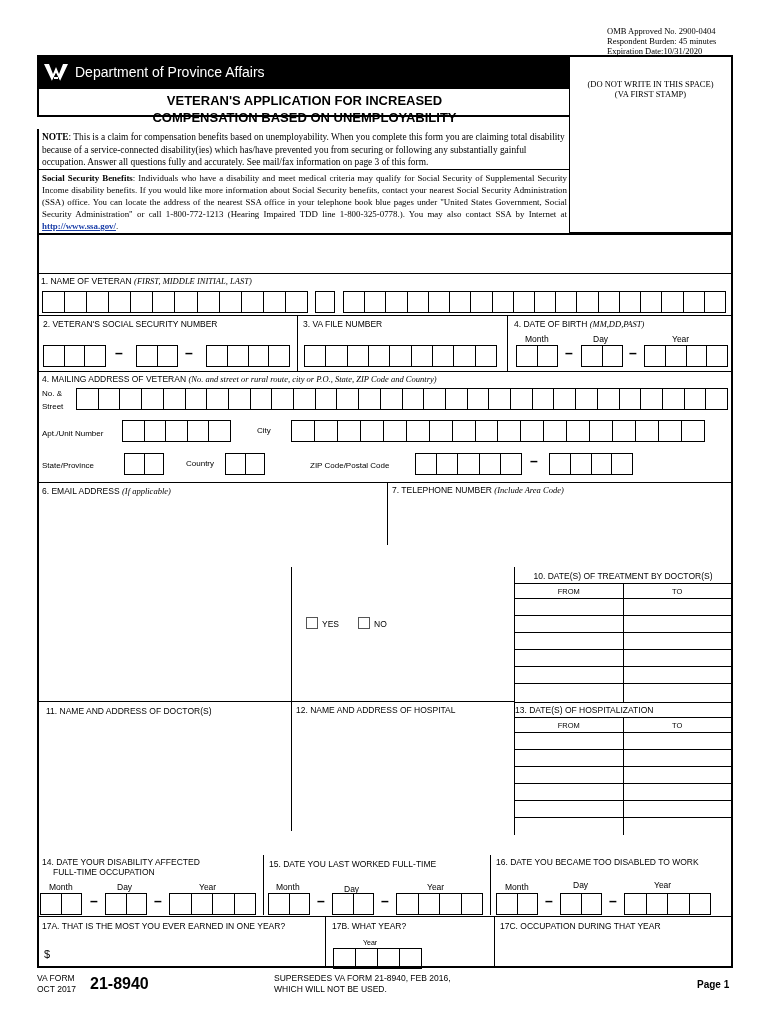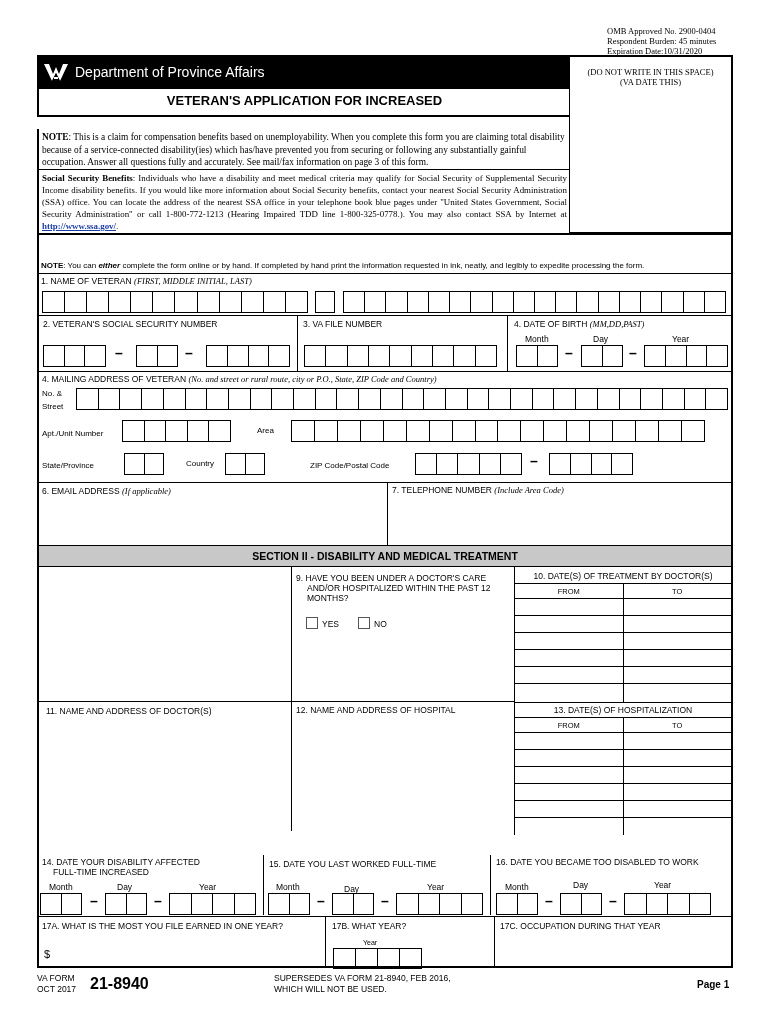--- a/index.html
+++ b/index.html
@@ -2,21 +2,21 @@
 <html><head>
 <meta charset="utf-8">
 <style>
   * { box-sizing: border-box; margin: 0; padding: 0; }
   body { width: 770px; height: 1024px; background: #fff; position: relative; font-family: "Liberation Sans", sans-serif; color: #000; overflow: hidden; }
   .abs { position: absolute; }
   .serif { font-family: "Liberation Serif", serif; }
   .omb { left: 607px; top: 26px; font-size: 8.5px; line-height: 10px; }
   .hdr-black { left: 37px; top: 55px; width: 533px; height: 34px; background: #000; color: #fff; display: flex; align-items: center; padding-left: 6px; }
   .hdr-black .title { font-size: 14px; margin-left: 6px; font-weight: normal; }
-  .stamp { left: 569px; top: 55px; width: 164px; height: 179px; border: 2px solid #000; border-left: 1.5px solid #000; font-size: 8.5px; text-align: center; padding-top: 10px; line-height: 10px; }
+  .stamp { left: 569px; top: 55px; width: 164px; height: 179px; border: 2px solid #000; border-left: 1.5px solid #000; font-size: 8.5px; text-align: center; padding-top: 22px; line-height: 10px; }
   .form-title { left: 37px; top: 89px; width: 533px; height: 28px; border-left: 2px solid #000; border-bottom: 2px solid #000; text-align: center; font-weight: bold; font-size: 13px; line-height: 17px; padding-top: 3px; }
   .note { left: 37px; top: 129px; width: 533px; height: 41px; border-left: 2px solid #000; border-bottom: 1.5px solid #000; font-size: 9.4px; line-height: 12.5px; padding: 2px 3px; }
   .ssb { left: 37px; top: 170px; width: 533px; height: 64px; border-left: 2px solid #000; font-size: 8.9px; line-height: 12px; padding: 2px 3px; text-align: justify; }
   .ssb a { color: #1a3ea8; text-decoration: underline; font-weight: bold; }
   .formbox { left: 37px; top: 233px; width: 696px; height: 735px; border: 2px solid #000; }
   .section { position: absolute; left: 0; width: 692px; background: #c8c8c8; text-align: center; font-weight: bold; font-size: 10.5px; border-top: 1.5px solid #000; border-bottom: 1.5px solid #000; }
   .lbl { position: absolute; font-size: 8.5px; line-height: 10px; }
   .lbl i { font-family: "Liberation Serif", serif; font-style: italic; }
   .hline { position: absolute; height: 0; border-top: 1px solid #000; }
   .vline { position: absolute; width: 0; border-left: 1px solid #000; }
@@ -44,41 +44,39 @@
   <svg width="26" height="22" viewBox="0 0 26 22">
     <path d="M1 3 L6 3 L10 13 L13 6 L16 13 L20 3 L25 3 L17 20 L13 12 L9 20 Z" fill="#fff"></path>
     <path d="M9 20 L13 12 L17 20 Z" fill="#000"></path>
     <path d="M11 17 L15 17" stroke="#fff" stroke-width="2"></path>
   </svg>
   <span class="title">Department of Province Affairs</span>
 </div>
 
 <div class="abs stamp serif">
   <div>(DO NOT WRITE IN THIS SPACE)</div>
-  <div>(VA DATE THIS)</div>
+  <div>(VA FIRST STAMP)</div>
 </div>
 
 <div class="abs form-title">
   <div>VETERAN'S APPLICATION FOR INCREASED</div>
+  <div>COMPENSATION BASED ON UNEMPLOYABILITY</div>
 </div>
 
 <div class="abs note serif">
   <b>NOTE</b><span>:  This is a claim for compensation benefits based on unemployability.  When you complete this form you are claiming total disability because of a service-connected disability(ies) which has/have prevented you from securing or following any substantially gainful occupation.  Answer all questions fully and accurately. See mail/fax information on page 3 of this form.</span>
 </div>
 
 <div class="abs ssb serif">
   <b>Social Security Benefits</b><span>:  Individuals who have a disability and meet medical criteria may qualify for Social Security of Supplemental Security Income disability benefits. If you would like more information about Social Security benefits, contact your nearest Social Security Administration (SSA) office.  You can locate the address of the nearest SSA office in your telephone book blue pages under "United States Government, Social Security Administration" or call 1-800-772-1213 (Hearing Impaired TDD line 1-800-325-0778.). You may also contact SSA by Internet at </span><a>http://www.ssa.gov/</a><span>.</span>
 </div>
 
 <div class="abs formbox">
 
 
-  <div class="lbl" style="left:2px;top:26px;font-size:8px;">
-    <b>NOTE</b><span>: You can </span><b><i style="font-family:'Liberation Sans',sans-serif">either</i></b><span> complete the form online or by hand. If completed by hand print the information requested in ink, neatly, and legibly to expedite processing the form.</span>
-  </div>
   <div class="hline" style="left:0;top:38px;width:692px;"></div>
 
   <div class="lbl" style="left:2px;top:41px;"><span>1. NAME OF VETERAN </span><i>(FIRST, MIDDLE INITIAL, LAST)</i></div>
   <div class="boxes" style="left:3px;top:56px;width:266px;height:22px;">
     <span style="flex:1"></span>
       <span style="flex:1"></span>
       <span style="flex:1"></span>
       <span style="flex:1"></span>
       <span style="flex:1"></span>
       <span style="flex:1"></span>
@@ -209,21 +207,21 @@
       <span style="flex:1"></span>
   </div>
   <div class="lbl" style="left:3px;top:194px;font-size:8px;">Apt./Unit Number</div>
   <div class="boxes" style="left:83px;top:185px;width:109px;height:22px;">
       <span style="flex:1"></span>
       <span style="flex:1"></span>
       <span style="flex:1"></span>
       <span style="flex:1"></span>
       <span style="flex:1"></span>
     </div>
-  <div class="lbl" style="left:218px;top:191px;font-size:8px;">Area</div>
+  <div class="lbl" style="left:218px;top:191px;font-size:8px;">City</div>
   <div class="boxes" style="left:252px;top:185px;width:414px;height:22px;">
     <span style="flex:1"></span>
       <span style="flex:1"></span>
       <span style="flex:1"></span>
       <span style="flex:1"></span>
       <span style="flex:1"></span>
       <span style="flex:1"></span>
       <span style="flex:1"></span>
       <span style="flex:1"></span>
       <span style="flex:1"></span>
@@ -263,30 +261,24 @@
       <span style="flex:1"></span>
     </div>
   <div class="hline" style="left:0;top:247px;width:692px;border-top-width:1.5px;"></div>
 
   <div class="lbl" style="left:3px;top:251px;"><span>6. EMAIL ADDRESS </span><i>(If applicable)</i></div>
   <div class="abs" style="left:2px;top:262px;width:344px;height:46px;"></div>
   <div class="vline" style="left:348px;top:247px;height:63px;"></div>
   <div class="lbl" style="left:353px;top:250px;"><span>7. TELEPHONE NUMBER </span><i>(Include Area Code)</i></div>
   <div class="abs" style="left:352px;top:262px;width:338px;height:46px;"></div>
 
-  <div class="section" style="top:310px;height:22px;line-height:20px;">SECTION II - DISABILITY AND MEDICAL TREATMENT</div>
 
   <div class="abs" style="left:2px;top:368px;width:248px;height:98px;"></div>
   <div class="vline" style="left:252px;top:332px;height:264px;"></div>
 
-  <div class="lbl" style="left:257px;top:338px;">
-    <div>9. HAVE YOU BEEN UNDER A DOCTOR'S CARE</div>
-    <div style="padding-left:11px">AND/OR HOSPITALIZED WITHIN THE PAST 12</div>
-    <div style="padding-left:11px">MONTHS?</div>
-  </div>
   <div class="chk" style="left:267px;top:382px;"></div>
   <div class="lbl" style="left:283px;top:384px;">YES</div>
   <div class="chk" style="left:319px;top:382px;"></div>
   <div class="lbl" style="left:335px;top:384px;">NO</div>
 
   <div class="vline" style="left:475px;top:332px;height:264px;"></div>
   <div class="lbl" style="left:476px;top:336px;width:216px;text-align:center;">10. DATE(S) OF TREATMENT BY DOCTOR(S)</div>
   <div class="tbl" style="left:475px;top:348px;width:217px;border-top:1px solid #000;">
     <div class="row" style="height:15px;">
         <div style="line-height:15px">FROM</div>
@@ -318,21 +310,21 @@
       </div>
   </div>
 
   <div class="hline" style="left:0;top:466px;width:476px;"></div>
   <div class="hline" style="left:475px;top:467px;width:217px;"></div>
 
   <div class="lbl" style="left:7px;top:471px;">11. NAME AND ADDRESS OF DOCTOR(S)</div>
   <div class="abs" style="left:2px;top:484px;width:248px;height:110px;"></div>
   <div class="lbl" style="left:257px;top:470px;">12. NAME AND ADDRESS OF HOSPITAL</div>
   <div class="abs" style="left:256px;top:484px;width:216px;height:110px;"></div>
-  <div class="lbl" style="left:476px;top:470px;width:216px;text-align:center;">13.  DATE(S) OF HOSPITALIZATION</div>
+  <div class="lbl" style="left:476px;top:470px;width:216px;text-align:left;">13.  DATE(S) OF HOSPITALIZATION</div>
   <div class="tbl" style="left:475px;top:482px;width:217px;border-top:1px solid #000;">
     <div class="row" style="height:15px;">
         <div style="line-height:15px">FROM</div>
         <div style="line-height:15px">TO</div>
       </div>
     <div class="row">
         <div></div>
         <div></div>
       </div>
     <div class="row">
@@ -353,21 +345,21 @@
       </div>
     <div class="row" style="border-bottom:none;">
         <div></div>
         <div></div>
       </div>
   </div>
 
 
   <div class="lbl" style="left:3px;top:622px;">
     <div>14. DATE YOUR DISABILITY AFFECTED</div>
-    <div style="padding-left:11px">FULL-TIME INCREASED</div>
+    <div style="padding-left:11px">FULL-TIME OCCUPATION</div>
   </div>
   <div class="vline" style="left:224px;top:620px;height:60px;"></div>
   <div class="lbl" style="left:230px;top:624px;">15. DATE YOU LAST WORKED FULL-TIME</div>
   <div class="vline" style="left:451px;top:620px;height:60px;"></div>
   <div class="lbl" style="left:457px;top:622px;">16. DATE YOU BECAME TOO DISABLED TO WORK</div>
 
   <div class="lbl" style="left:10px;top:647px;">Month</div>
   <div class="lbl" style="left:78px;top:647px;">Day</div>
   <div class="lbl" style="left:160px;top:647px;">Year</div>
   <div class="boxes" style="left:1px;top:658px;width:42px;height:22px;">
@@ -422,21 +414,21 @@
   <div class="dash" style="left:570px;top:658px;">–</div>
   <div class="boxes" style="left:585px;top:658px;width:87px;height:22px;">
       <span style="flex:1"></span>
       <span style="flex:1"></span>
       <span style="flex:1"></span>
       <span style="flex:1"></span>
     </div>
 
   <div class="hline" style="left:0;top:681px;width:692px;"></div>
 
-  <div class="lbl" style="left:3px;top:686px;">17A. WHAT IS THE MOST YOU FILE EARNED IN ONE YEAR?</div>
+  <div class="lbl" style="left:3px;top:686px;">17A. THAT IS THE MOST YOU EVER EARNED IN ONE YEAR?</div>
   <div class="lbl" style="left:5px;top:714px;font-size:11px;">$</div>
   <div class="abs" style="left:14px;top:700px;width:270px;height:30px;"></div>
   <div class="vline" style="left:286px;top:681px;height:52px;"></div>
   <div class="lbl" style="left:293px;top:686px;">17B. WHAT YEAR?</div>
   <div class="lbl" style="left:324px;top:703px;font-size:7px;">Year</div>
   <div class="boxes" style="left:294px;top:713px;width:89px;height:21px;">
       <span style="flex:1"></span>
       <span style="flex:1"></span>
       <span style="flex:1"></span>
       <span style="flex:1"></span>

